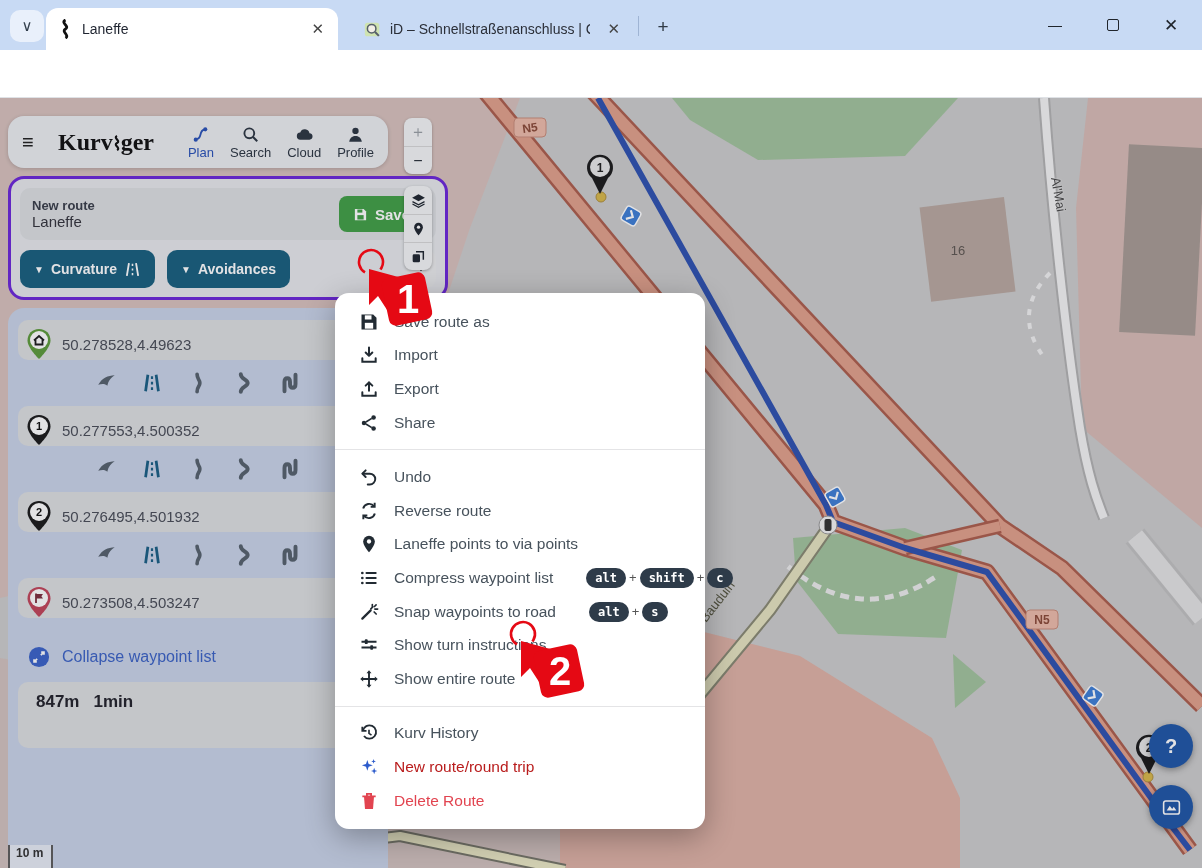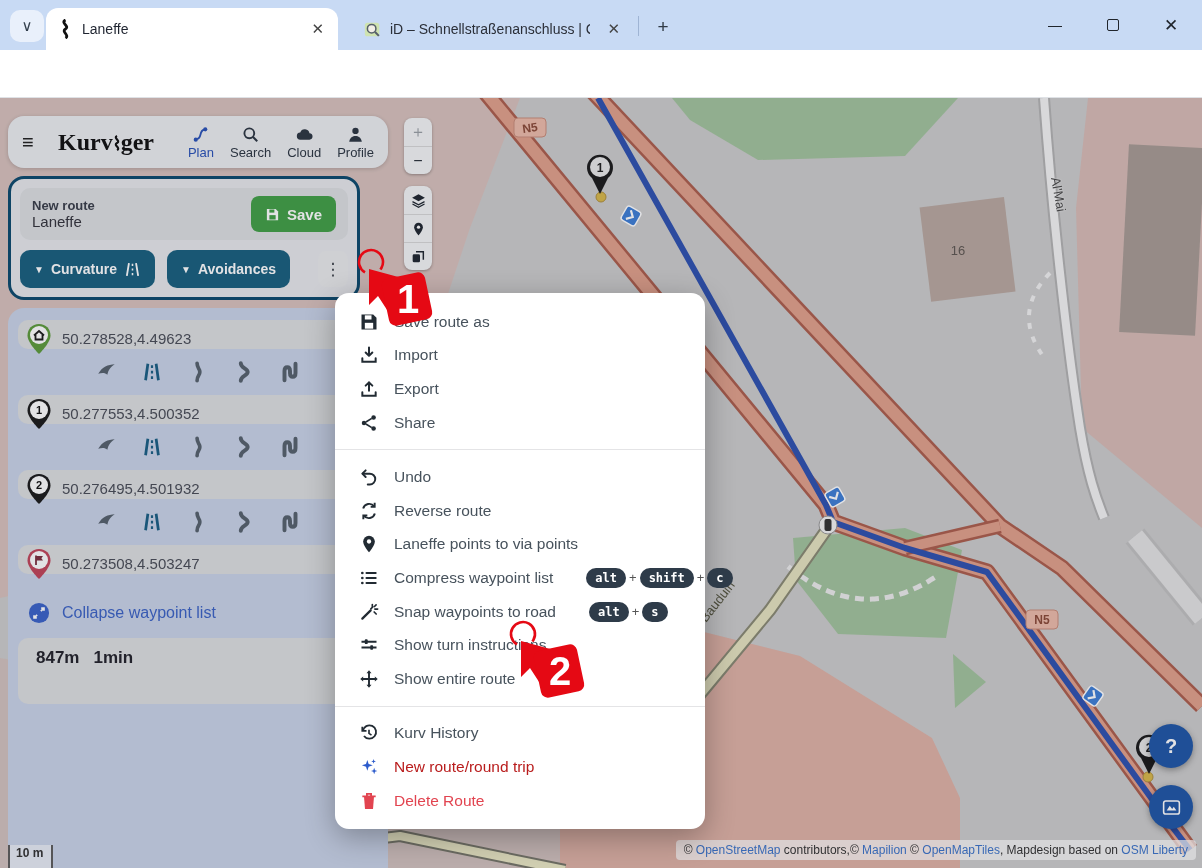--- a/index.html
+++ b/index.html
@@ -45,36 +45,36 @@
   .panel { background:#eceef1; border-radius:16px; box-shadow:0 1px 4px rgba(0,0,0,.18); }
   #sb-header { position:absolute; left:0; top:0; width:380px; height:52px; display:flex; align-items:center; padding:0 14px;}
   .hamburger { width:22px; color:#222; font-size:20px; }
   .brand { font-family:"Liberation Serif", serif; font-weight:bold; font-size:24px;
     color:#111; margin-left:14px; display:flex; align-items:flex-end; }
   #sb-nav { display:flex; margin-left:auto; gap:16px; }
   .navitem { display:flex; flex-direction:column; align-items:center; gap:1px; font-size:13px; color:#2c3642; }
   .navitem.active { color:#2a53b8; }
   .navitem svg { width:19px; height:19px; }
 
-  #sb-route { position:absolute; left:0; top:60px; width:352px; height:124px; border:3px solid #0c4a6e;
+  #sb-route { position:absolute; left:0; top:60px; width:440px; height:124px; border:3px solid #6d28d9;
     background:#e7e9ec; border-radius:16px; padding:9px; }
   #routename { background:#dddfe2; border-radius:10px; height:52px; display:flex; align-items:center; padding:0 12px; }
   #routename .lbl { font-size:13px; font-weight:bold; color:#3a3f4a; }
   #routename .val { font-size:15px; color:#34343c; }
   #savebtn { margin-left:auto; background:#42a047; color:#fff; font-weight:bold; font-size:15px;
     border-radius:8px; height:36px; padding:0 14px; display:flex; align-items:center; gap:7px; }
   #filterrow { display:flex; margin-top:10px; gap:12px; align-items:center; }
   .teal { background:#19607f; color:#fff; font-size:14px; font-weight:bold; border-radius:10px;
     height:38px; display:flex; align-items:center; gap:7px; padding:0 14px; }
   #optionsbtn { margin-left:auto; width:30px; height:36px; background:#eaebec; border-radius:8px;
     color:#3a3f47; font-size:17px; display:flex; align-items:center; justify-content:center; letter-spacing:0;}
 
   #sb-waypoints { position:absolute; left:0; top:192px; width:380px; height:598px; background:#c9d4e8;
     border-radius:16px; padding:12px 10px; }
-  .wp-pill { background:#dddfe1; border-radius:10px; height:29px; display:flex; align-items:center;
+  .wp-pill { background:#dddfe1; border-radius:10px; height:40px; display:flex; align-items:center;
     padding:8px 10px 0 8px; margin:0 0 4px 0;text-align:center; }
   .wp-pill .coords { font-size:15px; color:#4a4e58; margin-left:10px; }
   .wp-pill .dots { margin-left:auto; color:#6c727c; font-size:15px; }
   .segrow { height:38px; display:flex; align-items:center; justify-content:center; gap:24px; margin-bottom:4px;}
   .segrow .seg { width:22px; height:22px; color:#57626e; }
   .segrow .seg.sel { color:#1a5f85; }
   #collapse { display:flex; align-items:center; gap:12px; margin:28px 0 14px 10px;
     color:#3c63c6; font-size:16px; }
   #statscard { background:#dddfe1; border-radius:10px; padding:10px 18px; height:66px; }
   #statscard .big { font-size:17px; font-weight:bold; color:#23232b; display:flex; gap:14px; }
@@ -560,21 +560,20 @@
     <span>?</span>
   </div>
   <div class="fab" style="left:1149px; top:687px;">
     <svg width="21" height="21" viewBox="0 0 24 24">
         <rect x="3" y="4.5" width="18" height="15" rx="2.5" fill="none" stroke="#fff" stroke-width="1.8"></rect>
         <path d="M6.5 15.5l3.5-5.5 2.8 3.6 1.8-2.6 3 4.5z" fill="#fff"></path>
       </svg>
   </div>
 
   <div id="scalebar">10 m</div>
-  <div id="attribution"><span>© </span><a>OpenStreetMap</a><span> contributors,© </span><a>Mapilion</a><span> © </span><a>OpenMapTiles</a><span>, Mapdesign based on </span><a>OSM Liberty</a></div>
 
   <div id="backdrop"></div>
 
   <div id="menu">
       <div class="mi">
         <span class="ic"><svg viewBox="0 0 24 24" width="100%" height="100%">
             <path d="M3 3h14l4 4v14H3z" fill="currentColor"></path>
             <rect x="7" y="4" width="8" height="5" fill="#fff"></rect>
             <rect x="7" y="13" width="10" height="7" fill="#fff"></rect>
           </svg></span>

